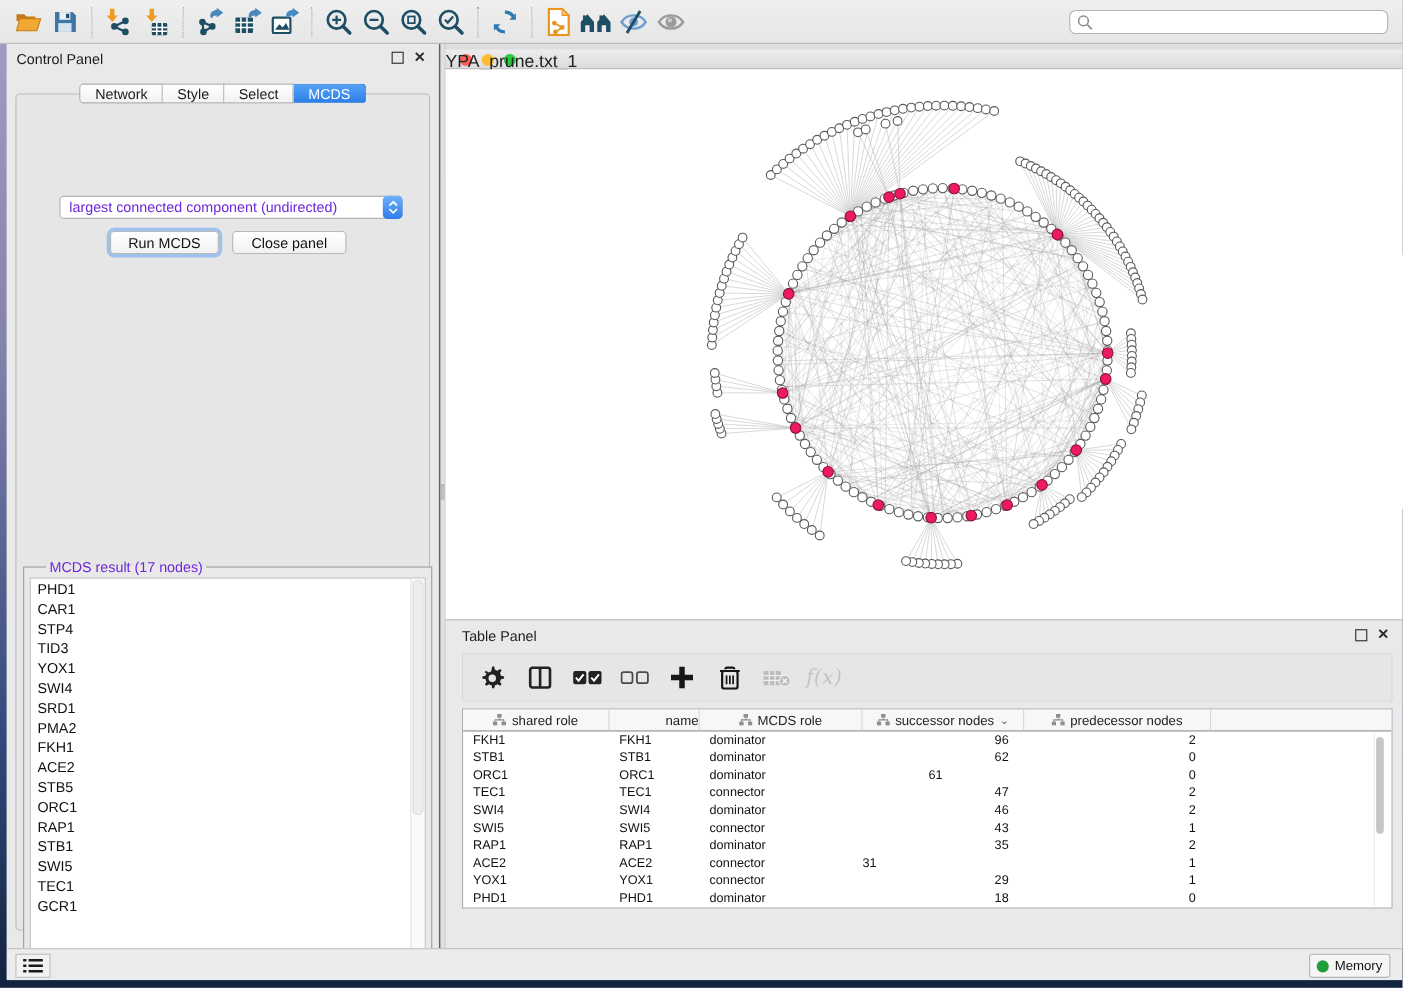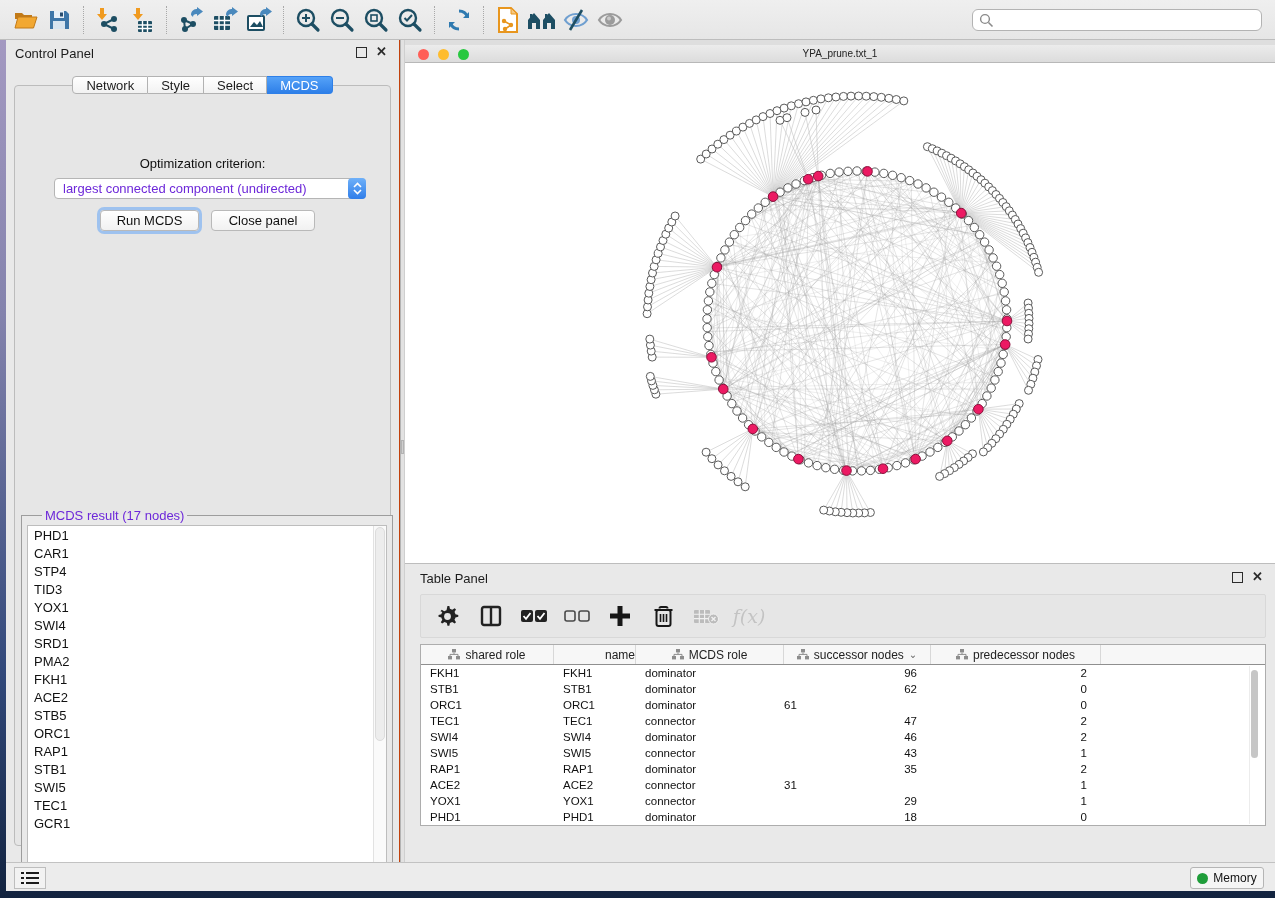--- a/index.html
+++ b/index.html
@@ -60,21 +60,21 @@
   
   .vsplit { position:absolute; left:400px; top:40px; width:5px; height:822px; background:#e2e2e2;
     border-left:1px solid #b3b3b3; border-right:1px solid #cfcfcf; }
   .vsplit .grip { position:absolute; left:0; right:0; top:400px; height:14px; background:#cfcfcf; border:1px solid #b3b3b3; }
 
   
   .right-area { position:absolute; left:405px; top:40px; width:870px; height:822px; background:#dedede; }
   .net-titlebar { position:absolute; left:0; top:5px; right:0; height:18px;
     background:linear-gradient(#ececec,#dcdcdc); border-bottom:1px solid #b8b8b8; }
   .traffic { position:absolute; top:4px; width:11px; height:11px; border-radius:50%; }
-  .net-title { position:absolute; left:0; right:0; top:3px; text-align:center; font-size:10px; color:#222; }
+  .net-title { position:absolute; left:0; right:0; top:3px; text-align:left; font-size:16px; color:#222; }
   .net-canvas { position:absolute; left:0; top:23px; width:870px; height:500px; background:#fff; }
 
   
   .table-panel { position:absolute; left:0; top:523px; width:870px; height:299px; background:#e9e9e9;
     border-top:1px solid #bdbdbd; }
   .tp-title { position:absolute; left:15px; top:7px; font-size:13px; color:#1c1c1c; }
   .tp-toolbar { position:absolute; left:15px; right:9px; top:30px; height:44px;
     background:#e6e6e6; border:1px solid #d8d8d8; border-radius:2px;
     display:flex; align-items:center; gap:17px; padding-left:14px; }
   .tp-tool { width:26px; height:26px; display:flex; align-items:center; justify-content:center; }
@@ -253,21 +253,20 @@
     <span class="panel-float" style="right:32px;"></span>
     <span class="panel-close" style="right:12px;">✕</span>
   </div>
   <div class="cp-tabs" id="cp-tabs">
       <span class="tab">Network</span>
       <span class="tab">Style</span>
       <span class="tab">Select</span>
       <span class="tab active">MCDS</span>
     </div>
   <div class="cp-inner">
-    <div class="opt-label">Optimization criterion:</div>
     <div class="dropdown">
       <span class="dd-text">largest connected component (undirected)</span>
       <span class="dd-stepper">
         <svg width="9" height="13" viewBox="0 0 9 13">
             <path d="M1 5 L4.5 1.5 L8 5" fill="none" stroke="#fff" stroke-width="1.6"></path>
             <path d="M1 8 L4.5 11.5 L8 8" fill="none" stroke="#fff" stroke-width="1.6"></path>
           </svg>
       </span>
     </div>
     <div class="btn btn-run">Run MCDS</div>
@@ -1172,21 +1171,21 @@
             <div class="nt-cell" style="width: 133px; padding: 0px 0px 0px 9px; text-align: left;">STB1</div>
             <div class="nt-cell" style="width: 82px; padding: 0px 0px 0px 9px; text-align: left;">STB1</div>
             <div class="nt-cell" style="width: 148px; padding: 0px 0px 0px 9px; text-align: left;">dominator</div>
             <div class="nt-cell" style="width: 147px; padding: 0px 14px 0px 0px; text-align: right;">62</div>
             <div class="nt-cell" style="width: 170px; padding: 0px 14px 0px 0px; text-align: right;">0</div>
           </div>
           <div class="nt-row">
             <div class="nt-cell" style="width: 133px; padding: 0px 0px 0px 9px; text-align: left;">ORC1</div>
             <div class="nt-cell" style="width: 82px; padding: 0px 0px 0px 9px; text-align: left;">ORC1</div>
             <div class="nt-cell" style="width: 148px; padding: 0px 0px 0px 9px; text-align: left;">dominator</div>
-            <div class="nt-cell" style="width: 147px; padding: 0px 14px 0px 0px; text-align: left;">61</div>
+            <div class="nt-cell" style="width: 147px; padding: 0px 14px 0px 0px; text-align: center;">61</div>
             <div class="nt-cell" style="width: 170px; padding: 0px 14px 0px 0px; text-align: right;">0</div>
           </div>
           <div class="nt-row">
             <div class="nt-cell" style="width: 133px; padding: 0px 0px 0px 9px; text-align: left;">TEC1</div>
             <div class="nt-cell" style="width: 82px; padding: 0px 0px 0px 9px; text-align: left;">TEC1</div>
             <div class="nt-cell" style="width: 148px; padding: 0px 0px 0px 9px; text-align: left;">connector</div>
             <div class="nt-cell" style="width: 147px; padding: 0px 14px 0px 0px; text-align: right;">47</div>
             <div class="nt-cell" style="width: 170px; padding: 0px 14px 0px 0px; text-align: right;">2</div>
           </div>
           <div class="nt-row">

